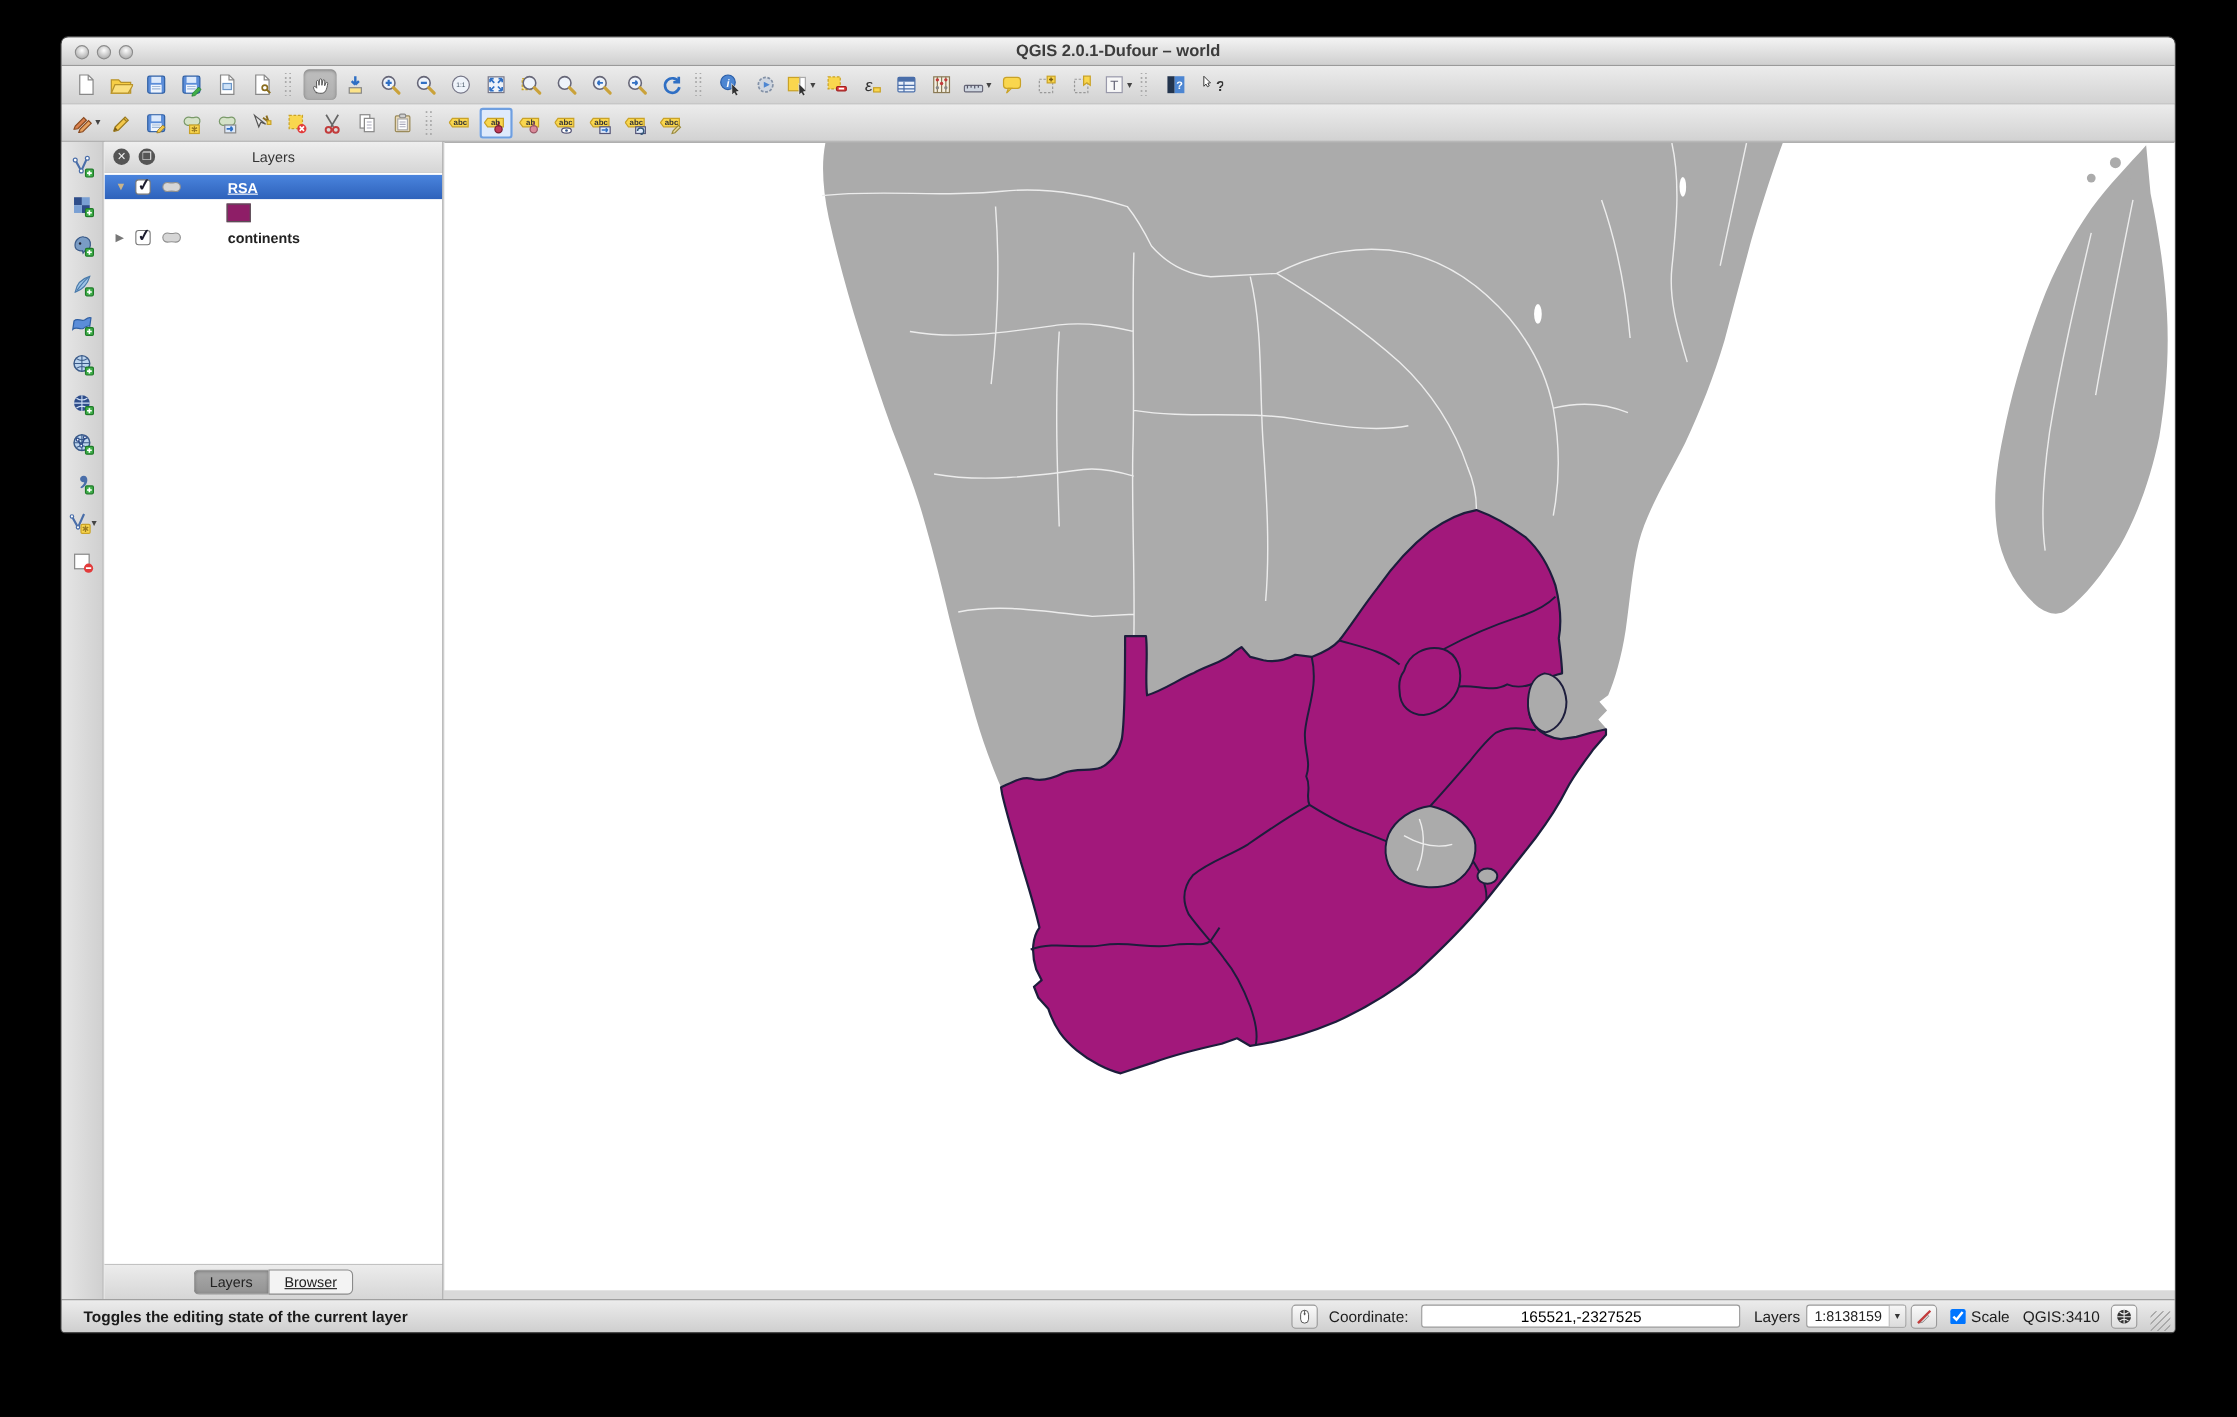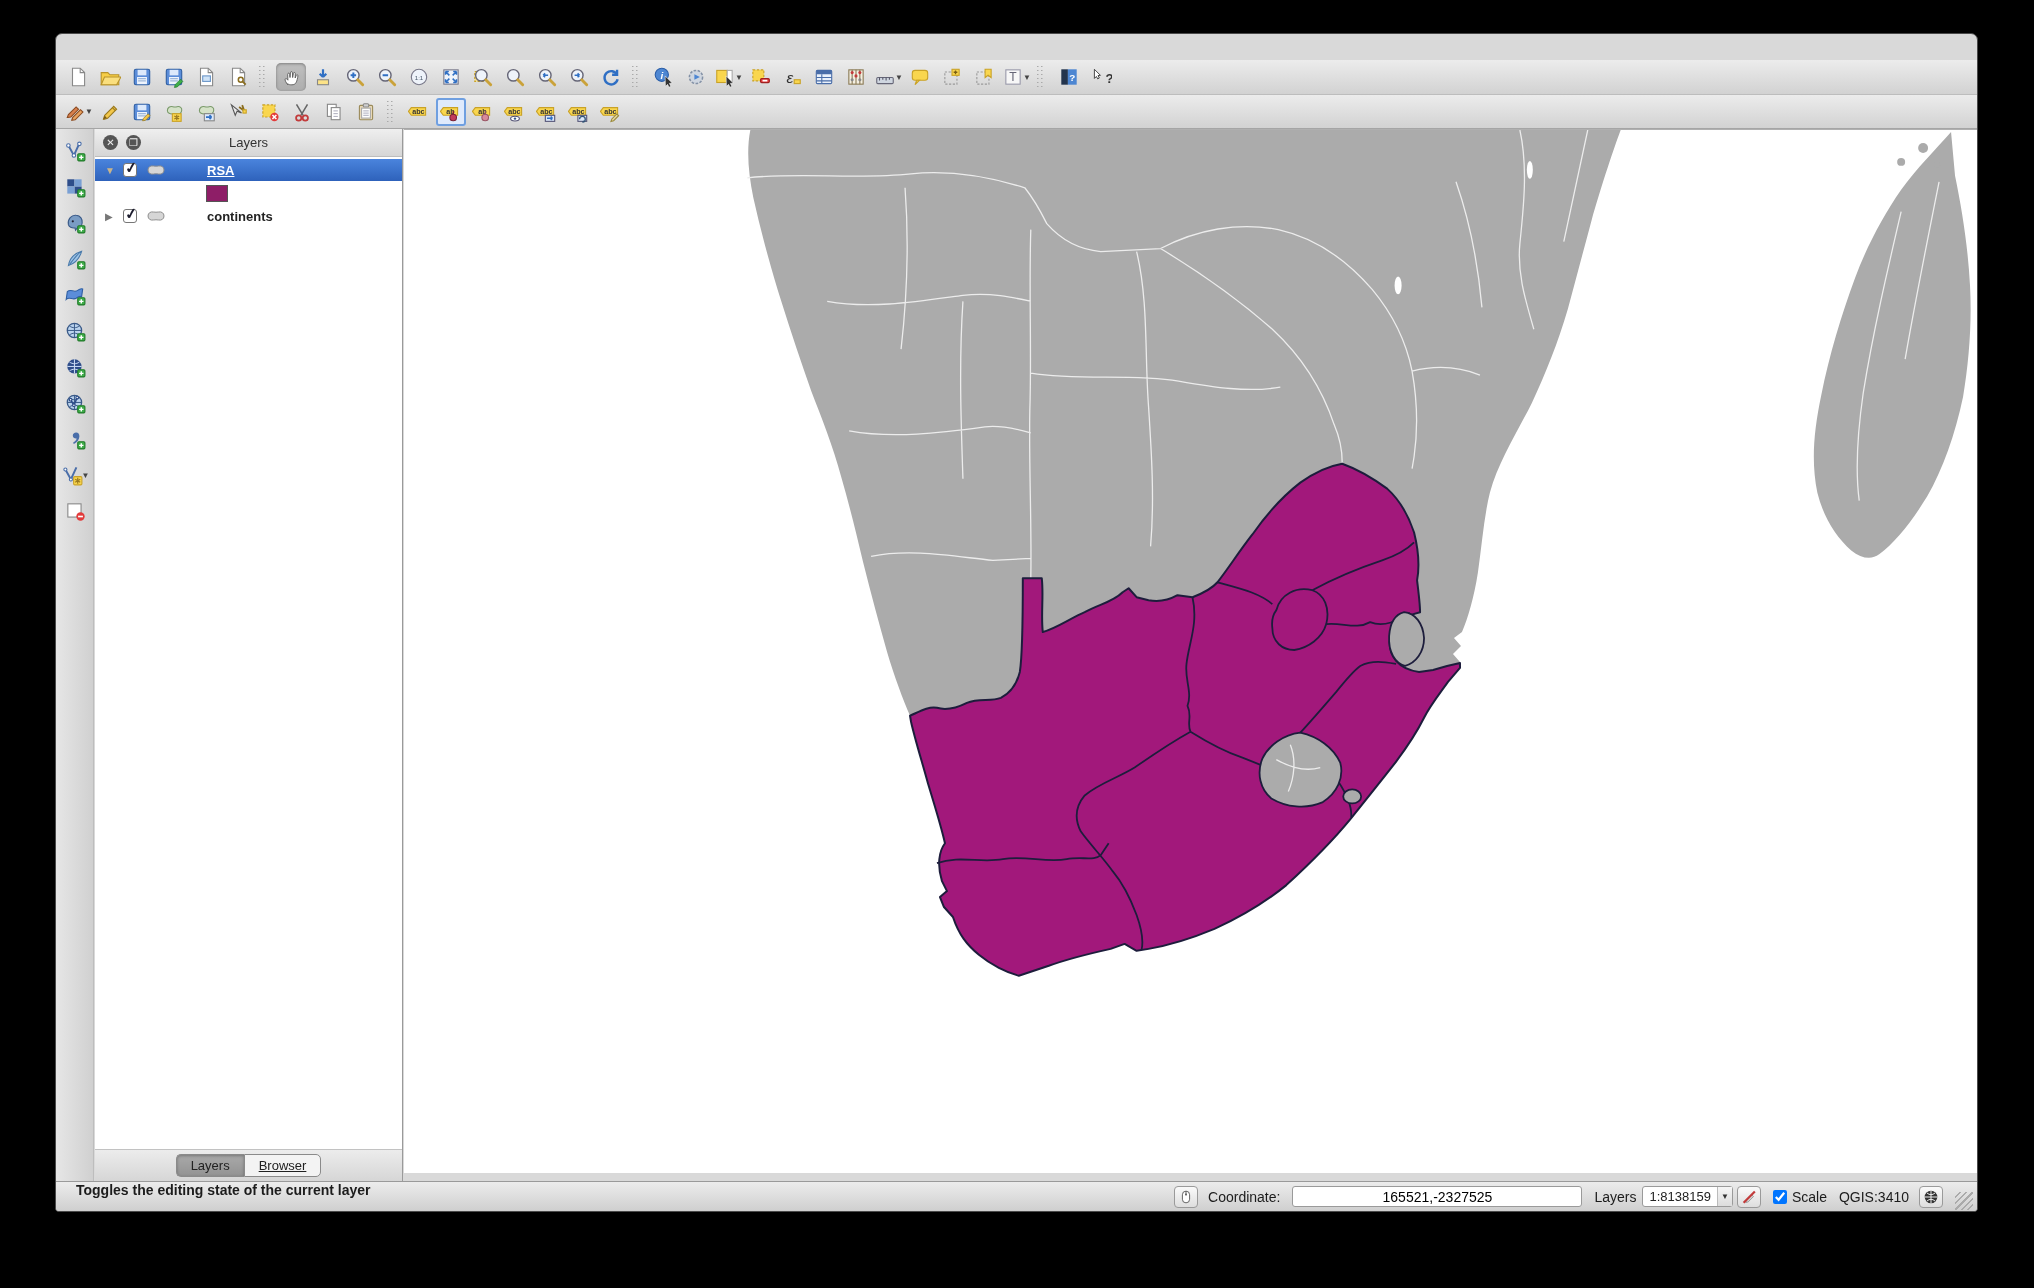--- a/index.html
+++ b/index.html
@@ -73,21 +73,21 @@
       border-top:1px solid #b0b0b0;}
   .land{fill:var(--land);stroke:none;}
   .adm{fill:none;stroke:var(--admin);stroke-width:1.3;stroke-linejoin:round;}
   .lake{fill:var(--ocean);stroke:none;}
   .rsa{fill:var(--rsa);stroke:var(--bdark);stroke-width:2;stroke-linejoin:round;}
   .prov{fill:none;stroke:var(--bdark);stroke-width:1.8;stroke-linejoin:round;}
   .enclave{fill:var(--land);stroke:var(--bdark);stroke-width:1.8;}
   
   #statusbar{position:absolute;left:0;right:0;bottom:0;height:30px;
       background:linear-gradient(#ececec,#cfcfcf);border-top:1px solid #9a9a9a;
-      display:flex;font-size:14px;}
+      display:flex;align-items:center;font-size:14px;}
   #status-msg{margin-left:20px;font-weight:600;color:#1c1c1c;white-space:nowrap;}
   #status-right{margin-left:auto;display:flex;align-items:center;}
   .sbtn{width:24px;height:22px;border:1px solid #9a9a9a;border-radius:4px;
       background:linear-gradient(#fafafa,#dedede);display:flex;align-items:center;justify-content:center;margin:0 4px;}
   #coord-input{width:290px;height:21px;border:1px solid #9a9a9a;border-radius:3px;background:#fff;
       text-align:center;font-size:14px;font-family:"Liberation Sans",sans-serif;margin:0 6px;}
   .slabel{margin:0 6px;color:#1c1c1c;}
   #scale-combo{display:flex;align-items:center;border:1px solid #9a9a9a;border-radius:3px;
       background:#fff;height:21px;padding-left:6px;font-size:13px;}
   #scale-combo .dd2{width:15px;height:100%;border-left:1px solid #bbb;display:flex;align-items:center;
@@ -95,20 +95,26 @@
   #render-box{width:14px;height:14px;margin:0 5px 0 8px;}
   #grip{width:18px;height:18px;margin:8px 4px 0 8px;
       background:repeating-linear-gradient(135deg,transparent 0 3px,#aaa 3px 4.5px);}
 </style>
 </head>
 <body>
 
 <div id="screen">
   <div id="win">
 
+    <div id="titlebar">
+      <div class="tl" style="left:12px"></div>
+      <div class="tl" style="left:32px"></div>
+      <div class="tl" style="left:52px"></div>
+      <div id="title">QGIS 2.0.1-Dufour – world</div>
+    </div>
 
     <div id="tb1" class="toolbar">
         <div class="tgroup">
           <div class="tbtn">
             <svg viewBox="0 0 20 20" width="22" height="22">
               <path d="M5 2h7l4 4v12H5z" fill="#fff" stroke="#888"></path>
               <path d="M12 2v4h4" fill="none" stroke="#888"></path>
             </svg>
           </div>
           <div class="tbtn">

